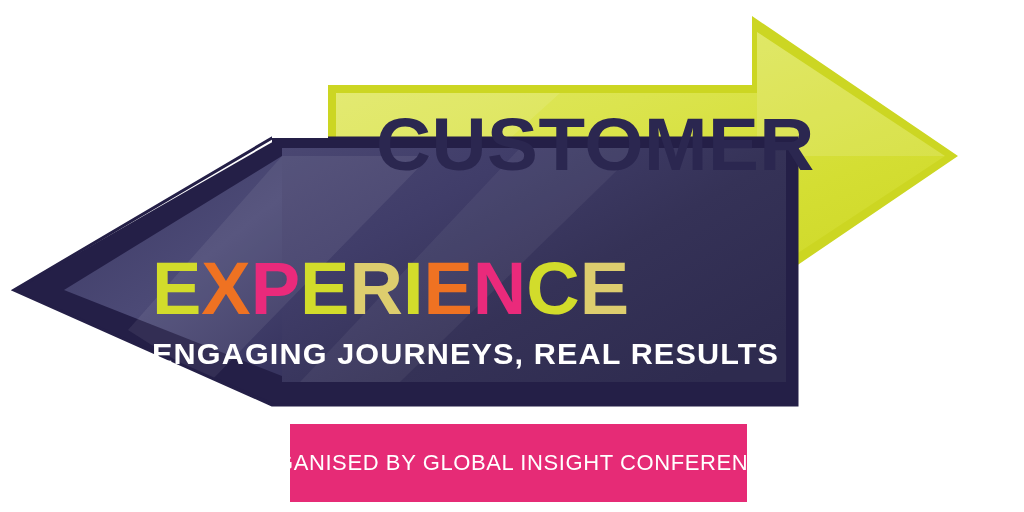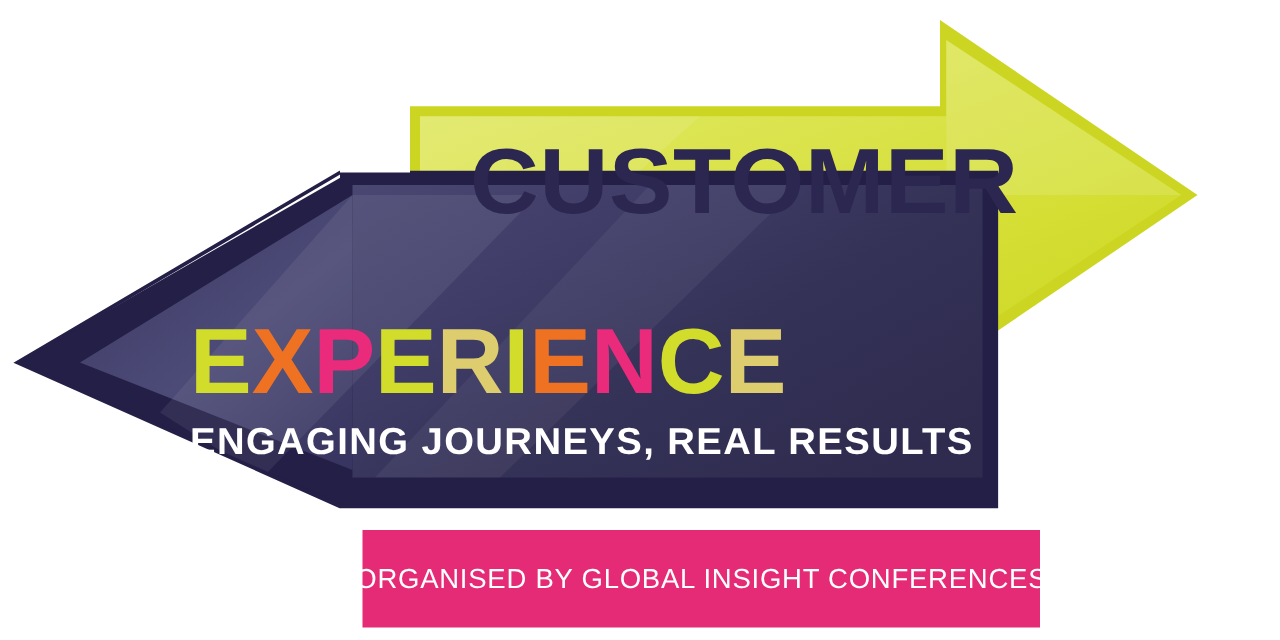--- a/index.html
+++ b/index.html
@@ -79,21 +79,21 @@
     white-space: nowrap;
     transform: scaleX(1.02);
     transform-origin: left top;
   }
 
   
   #organiser-banner {
     position: absolute;
     left: 290px;
     top: 424px;
-    width: 542px;
+    width: 457px;
     height: 78px;
     background: #e62b76;
     display: flex;
     align-items: center;
     justify-content: center;
   }
   #organiser-text {
     font-family: "Liberation Sans", sans-serif;
     font-weight: normal;
     font-size: 22px;

